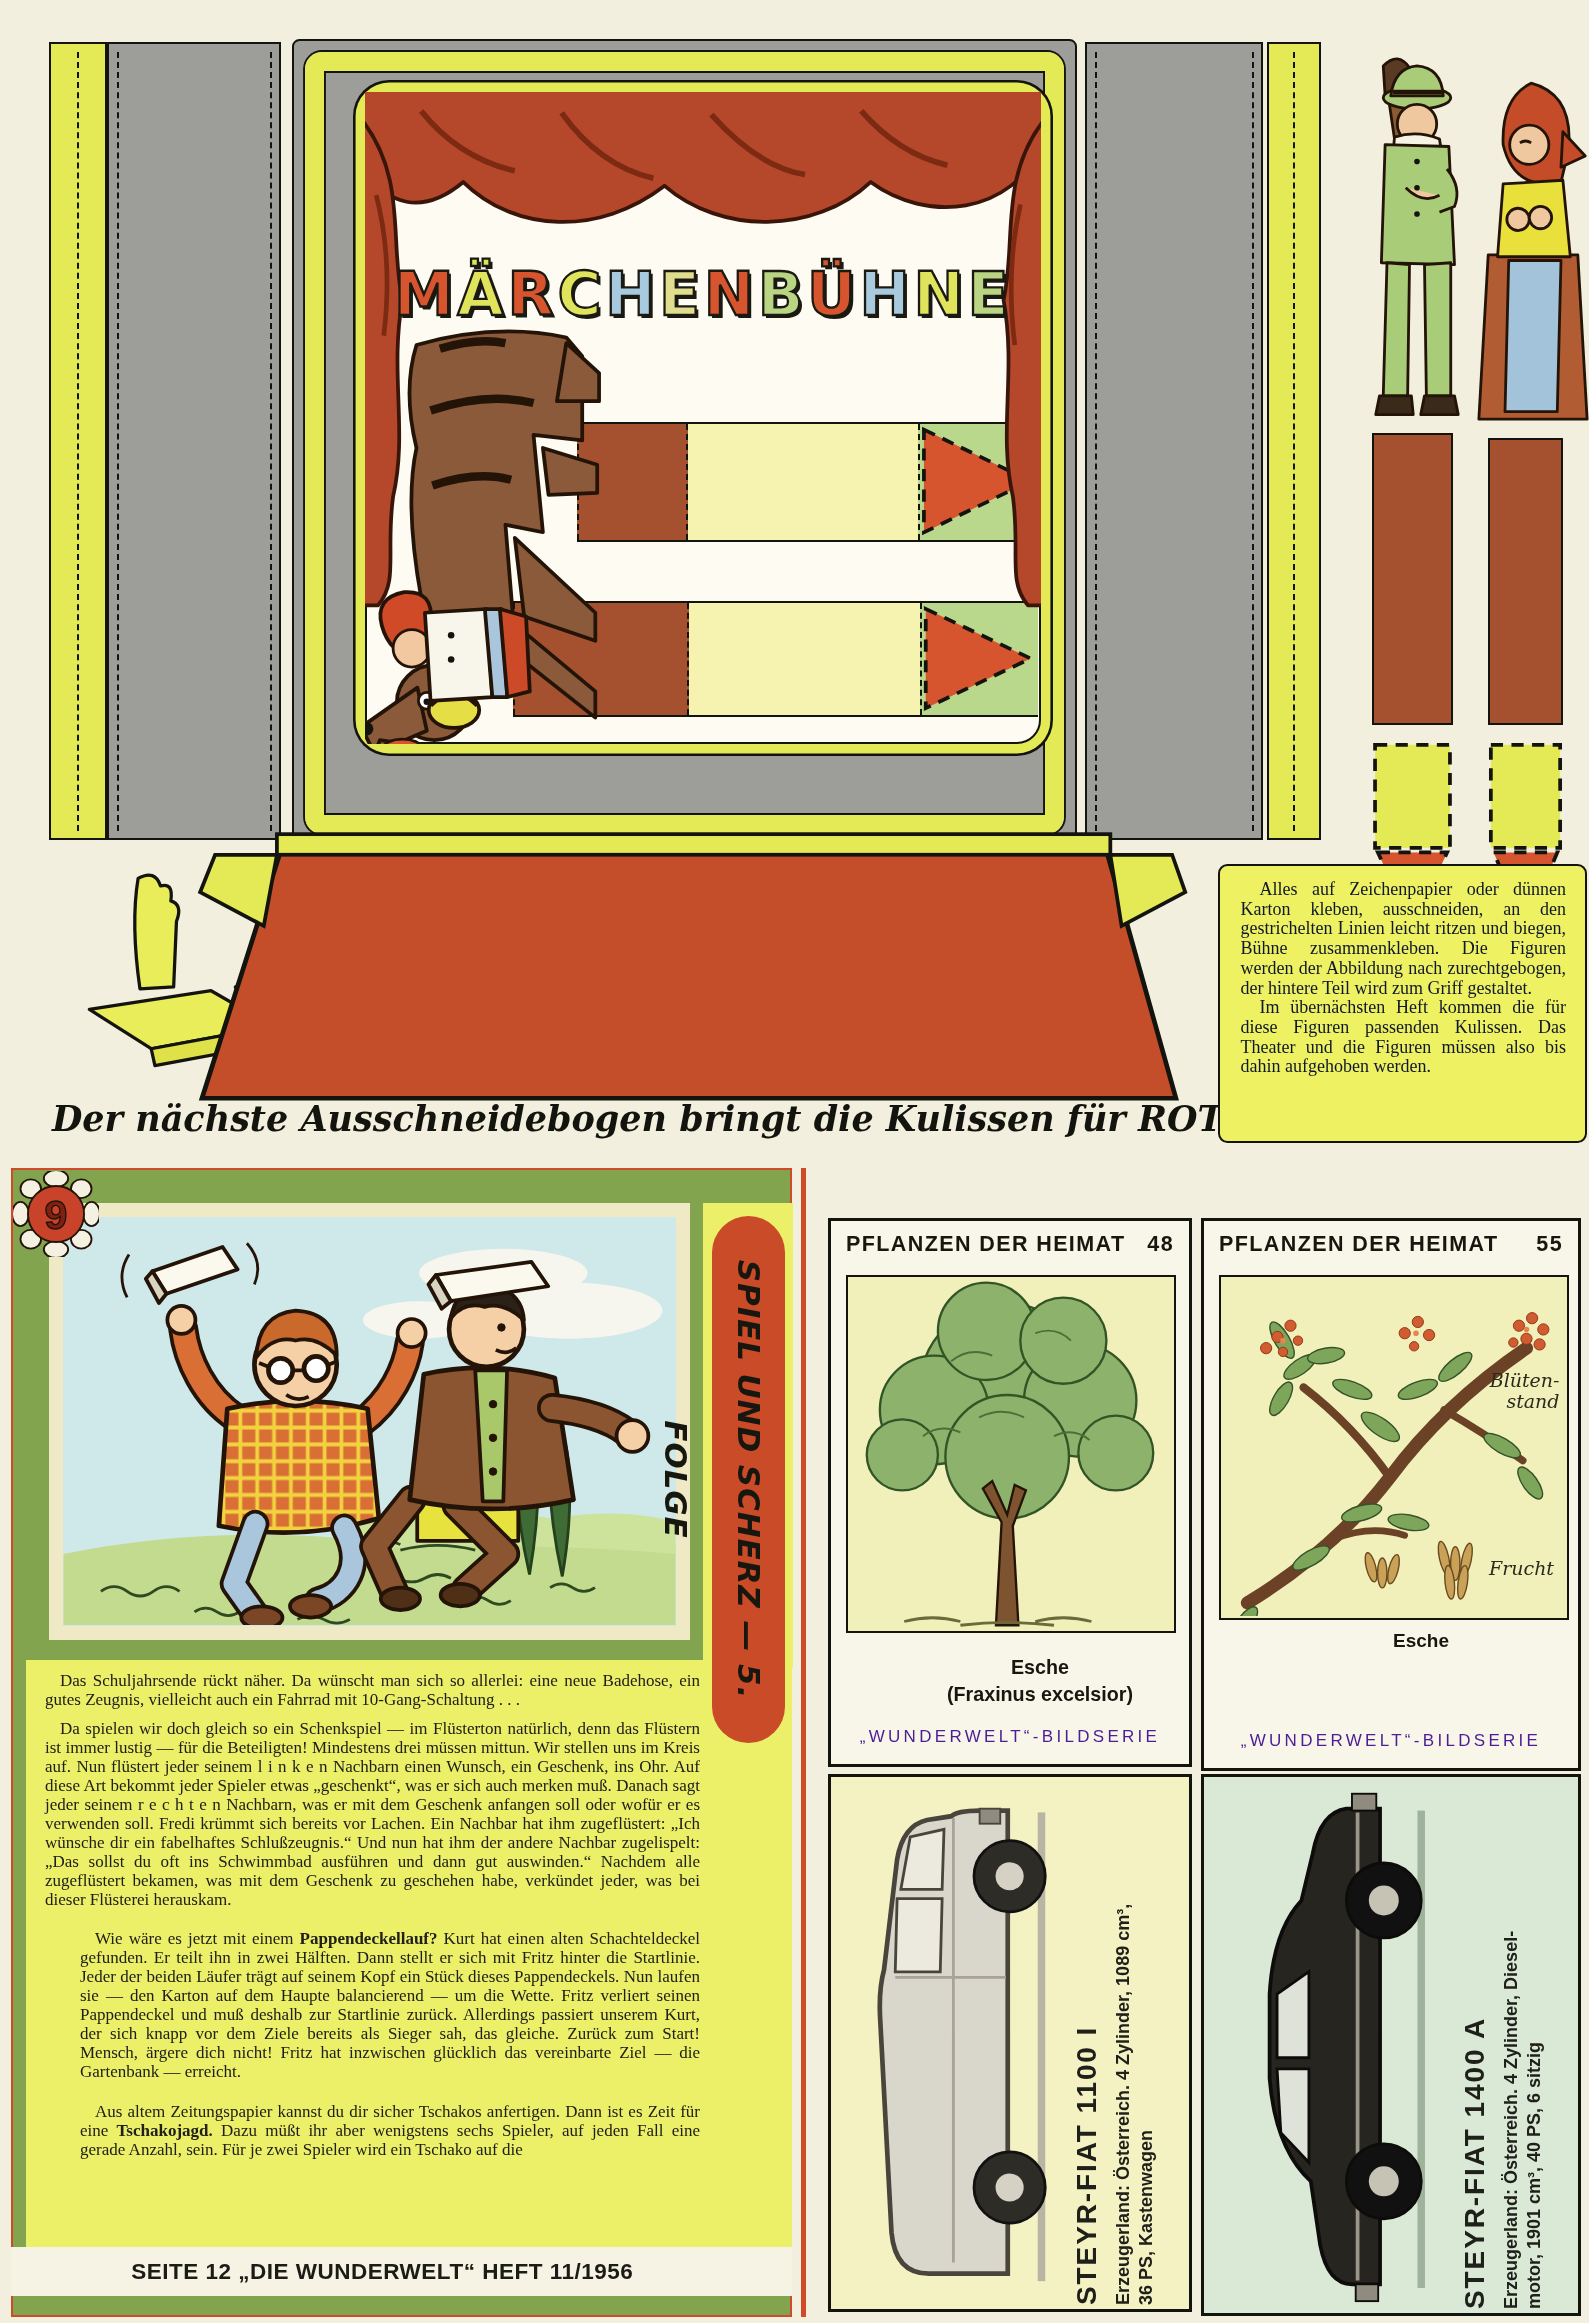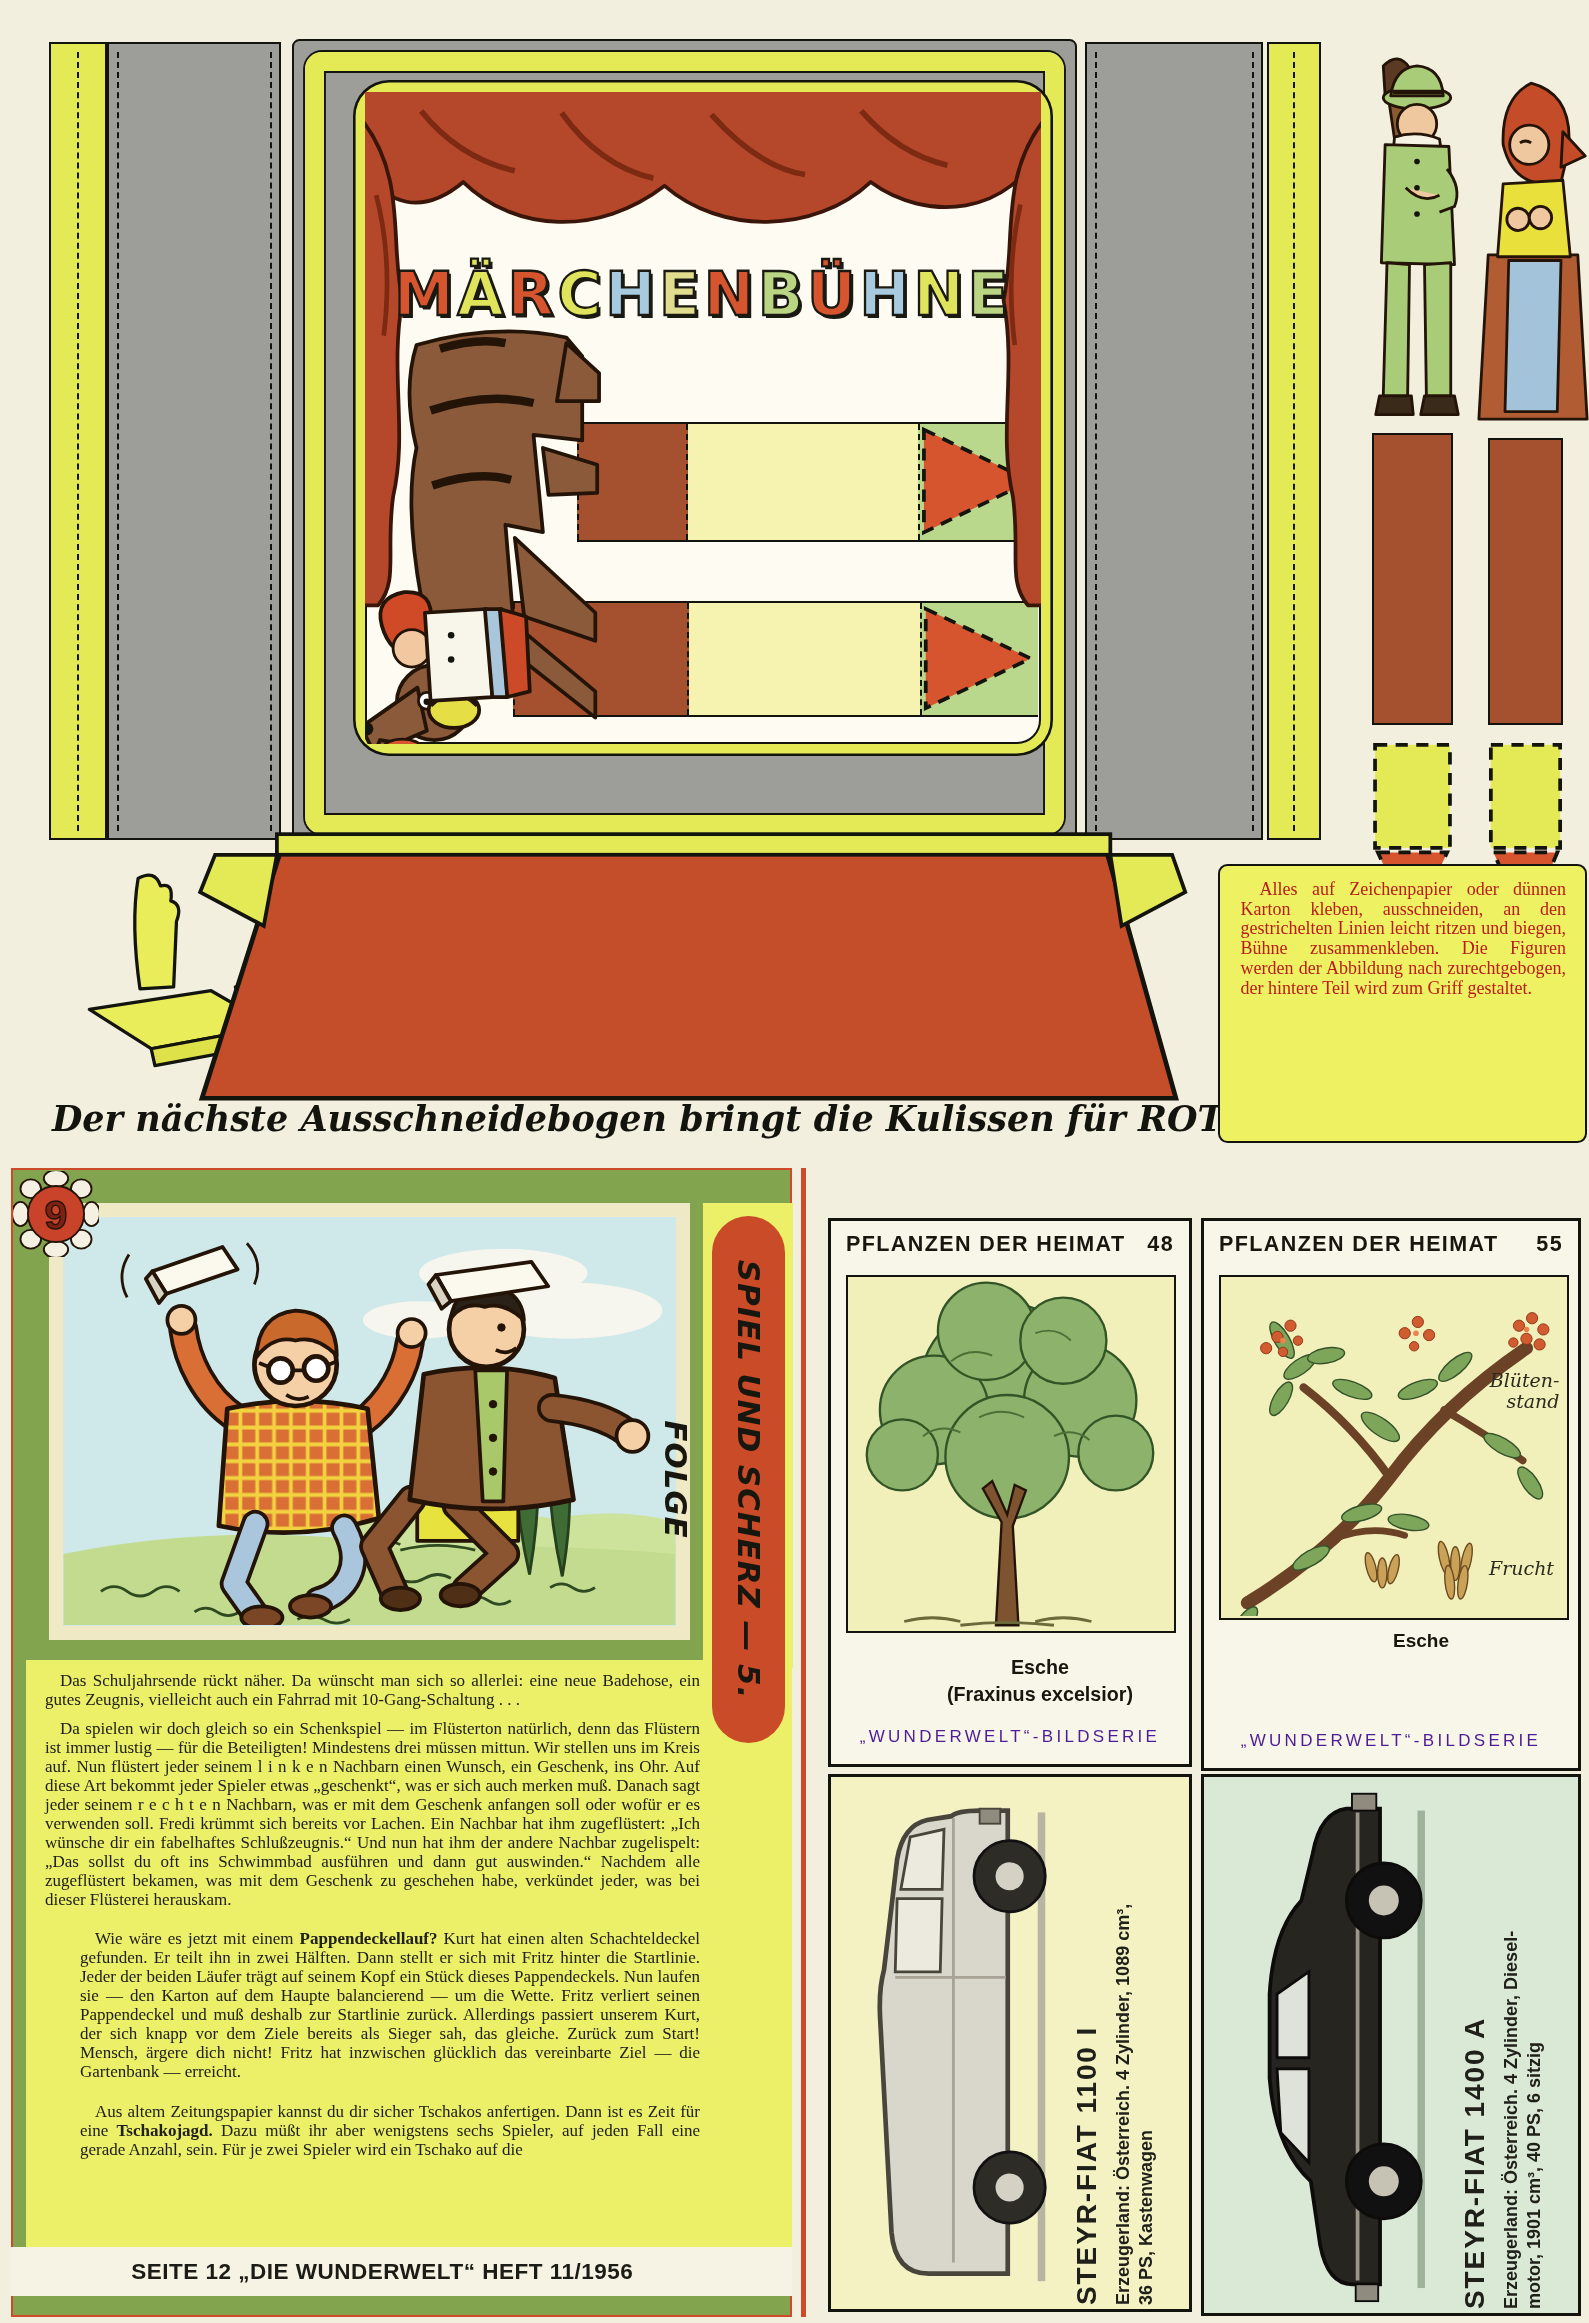--- a/index.html
+++ b/index.html
@@ -21,21 +21,21 @@
         -webkit-text-stroke:2.3px #1a1a12;text-shadow:2.8px 2.8px 0 #1a1a12;}
   .hstrip{position:absolute;display:flex;border-top:2.8px solid #14140f;border-bottom:2.8px solid #14140f;
           box-sizing:border-box;z-index:3;}
   .seg-brown{background:#a5512f;border-left:2.8px dashed #14140f;border-right:2.8px dashed #14140f;box-sizing:border-box;}
   .seg-yellow{background:#f6f3b0;}
   .seg-arrow{position:relative;background:#bad88c;border-left:2.8px dashed #14140f;box-sizing:border-box;}
   .vpiece{position:absolute;background:#a5512f;border:2.8px solid #14140f;box-sizing:border-box;}
   .figsvg{position:absolute;z-index:4;pointer-events:none;}
   
   #instr{background:#edf162;border:2.8px solid #14140f;border-radius:9.4px;box-sizing:border-box;
-         padding:14px 19px 0 20.6px;font-size:18px;line-height:19.7px;text-align:justify;color:#b91c1c;}
+         padding:14px 19px 0 20.6px;font-size:18px;line-height:19.7px;text-align:justify;color:#0f172a;}
   #instr p{margin:0;text-indent:19px;}
   #caption{font-family:"DejaVu Serif",serif;font-style:italic;font-weight:700;
            font-size:35px;color:#14140f;white-space:nowrap;}
   
   #green-panel{background:#82a44f;border:2.8px solid #cf4a28;box-sizing:border-box;}
   #comic-frame{border:14px solid #efe9c6;box-sizing:border-box;background:#cfe8e9;}
   #banner{background:#c94b28;border-radius:37px;z-index:3;}
   .rot-cw,.rot-ccw{position:absolute;transform-origin:0 0;}
   #banner-text{width:527px;height:73px;transform:rotate(90deg) translate(0,-73px);
         text-align:center;line-height:73px;font-family:"DejaVu Sans",sans-serif;
@@ -199,20 +199,21 @@
       <path d="M40,152 L170,132 236,170 106,194 Z" fill="#e9ed5a"></path>
       <path d="M106,194 L236,170 240,188 110,212 Z" fill="#dfe148"></path>
       <path d="M196,128 L216,170 236,168 212,122 Z" fill="#9ec86a"></path>
       <path d="M212,152 L236,168 216,170 Z" fill="#d6552e"></path>
     </g>
     <text x="210" y="40" font-family="DejaVu Serif,serif" font-style="italic" font-weight="700" font-size="34" fill="#14140f">Hn</text>
   </svg>
 
   <div id="instr" class="abs" style="left:1218px;top:864px;width:369px;height:279px;z-index:3;">
     <p>Alles auf Zeichenpapier oder dünnen Karton kleben, ausschneiden, an den gestrichelten Linien leicht ritzen und biegen, Bühne zusammenkleben. Die Figuren werden der Abbildung nach zurechtgebogen, der hintere Teil wird zum Griff gestaltet.</p>
+    <p>Im übernächsten Heft kommen die für diese Figuren passenden Kulissen. Das Theater und die Figuren müssen also bis dahin aufgehoben werden.</p>
   </div>
 
   <div id="caption" class="abs" style="left:52px;top:1098px;">Der nächste Ausschneidebogen bringt die Kulissen für ROTKÄPPCHEN</div>
 
   <div id="green-panel" class="abs" style="left:11.2px;top:1168px;width:781px;height:1149px;"></div>
   <div class="abs" style="left:801px;top:1168px;width:4.7px;height:1149px;background:#cf4a28;"></div>
 
   <svg class="abs" style="left:13px;top:1171px;z-index:3;" width="86" height="86" viewBox="0 0 92 92">
     <g stroke="#241408" stroke-width="2">
       <g>

